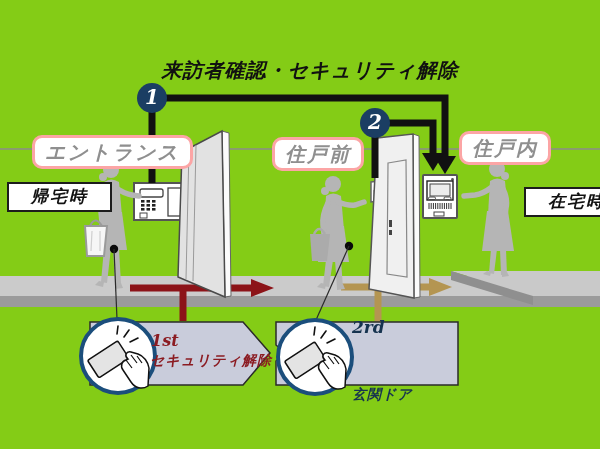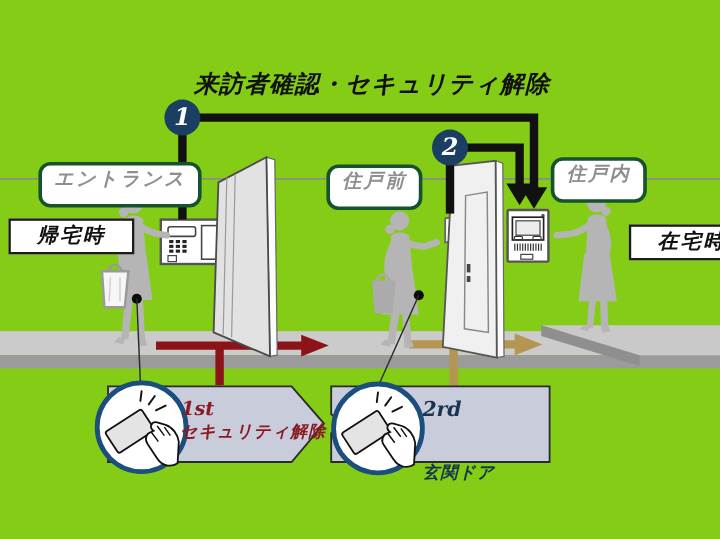--- a/index.html
+++ b/index.html
@@ -1,21 +1,21 @@
 <!DOCTYPE html>
 <html><head>
 <meta charset="utf-8">
 <style>
   html,body{margin:0;padding:0;background:#fff;}
   .stage{position:relative;width:600px;height:449px;background:#84cc16;overflow:hidden;
          font-family:"DejaVu Serif","Liberation Serif",serif;font-style:italic;}
   .abs{position:absolute;}
   .title{font-weight:bold;font-size:20px;color:#111;text-align:center;letter-spacing:1px;}
-  .pill{border:3px solid #14532d;border-radius:10px;background:#fff;color:#8f8f8f;
-        font-weight:bold;font-size:16px;letter-spacing:2px;padding:1px 10px 10px;white-space:nowrap;}
+  .pill{border:3px solid #fca5a5;border-radius:10px;background:#fff;color:#8f8f8f;
+        font-weight:bold;font-size:20px;letter-spacing:2px;padding:1px 10px 0;white-space:nowrap;}
   .mode{border:2.5px solid #1c1c1c;background:#fff;color:#111;font-weight:bold;
         font-size:17px;letter-spacing:2px;padding:1px 22px 2px;white-space:nowrap;}
   .badge{width:30px;height:30px;border-radius:50%;background:#1b3e63;color:#fff;
          font-size:20px;font-weight:bold;text-align:center;line-height:29px;}
   .ord1{color:#8b1b22;font-weight:bold;font-size:16px;line-height:17px;}
   .name1{color:#8b1b22;font-weight:bold;font-size:14px;line-height:15px;letter-spacing:1px;}
   .ord2{color:#16334f;font-weight:bold;font-size:17px;line-height:17px;}
   .name2{color:#16334f;font-weight:bold;font-size:14px;line-height:15px;letter-spacing:1px;margin-top:32px;}
 </style>
 </head>
@@ -205,16 +205,16 @@
 <div class="abs pill" style="left:32px;top:135px">エントランス</div>
 <div class="abs pill" style="left:272px;top:137px">住戸前</div>
 <div class="abs pill" style="left:459px;top:131px">住戸内</div>
 
 <div class="abs mode" style="left:7px;top:182px">帰宅時</div>
 <div class="abs mode" style="left:524px;top:187px">在宅時</div>
 
 <div class="abs ord1" style="left:151px;top:332px">1st</div>
 <div class="abs name1" style="left:150px;top:353px">セキュリティ解除</div>
 
-<div class="abs ord2" style="left:352px;top:334px">2rd</div>
+<div class="abs ord2" style="left:352px;top:319px">2rd</div>
 <div class="abs name2" style="left:352px;top:355px">玄関ドア</div>
 
 </div>
 
 </body></html>

